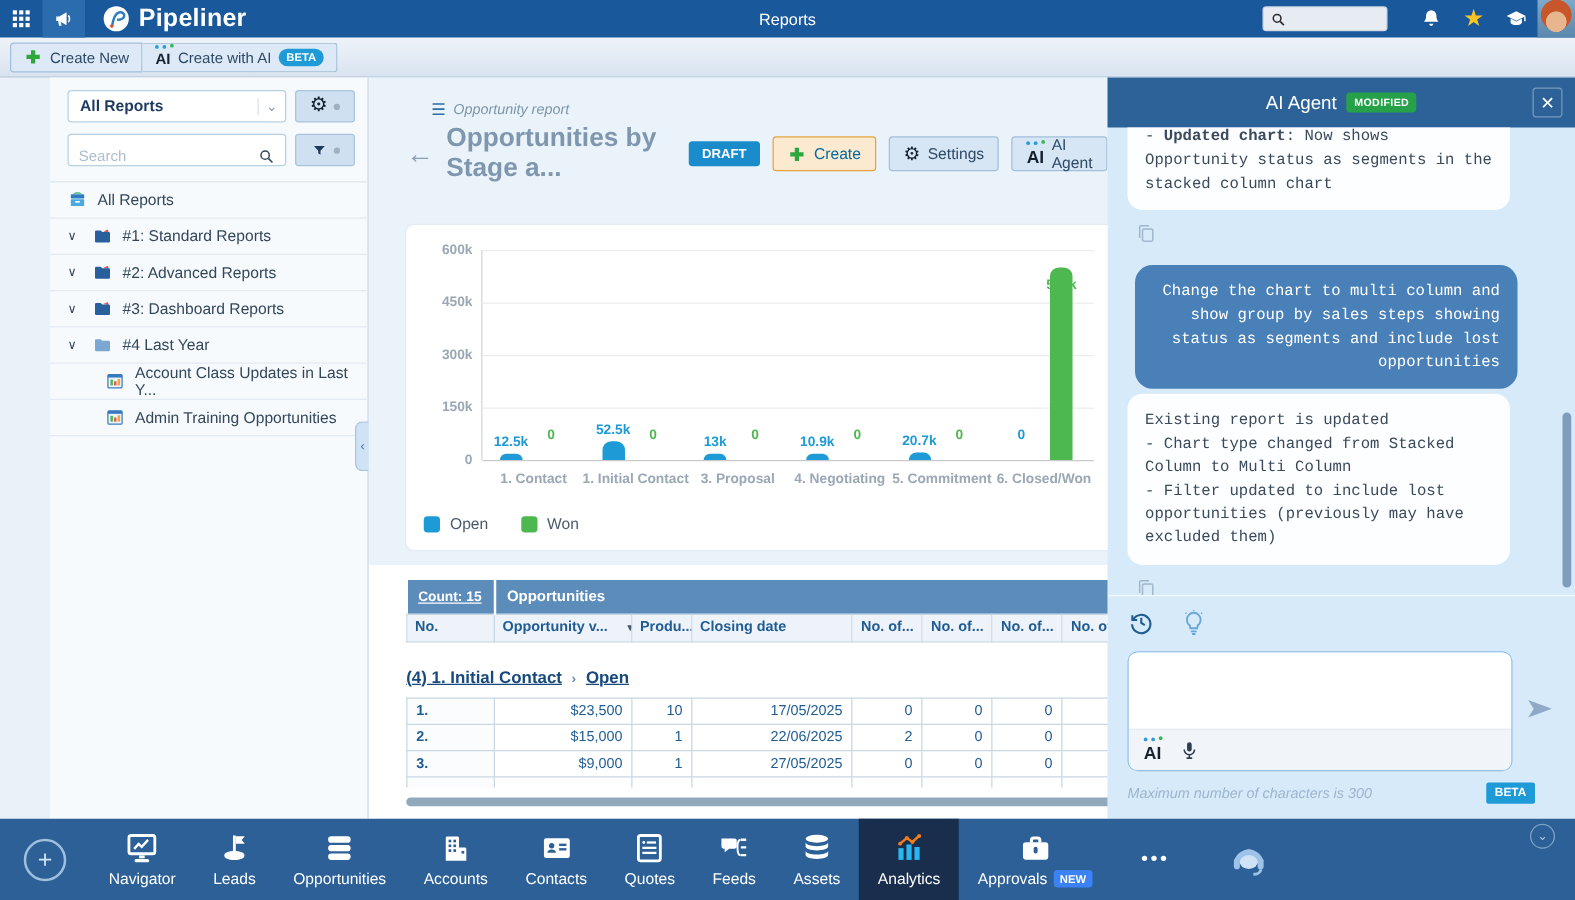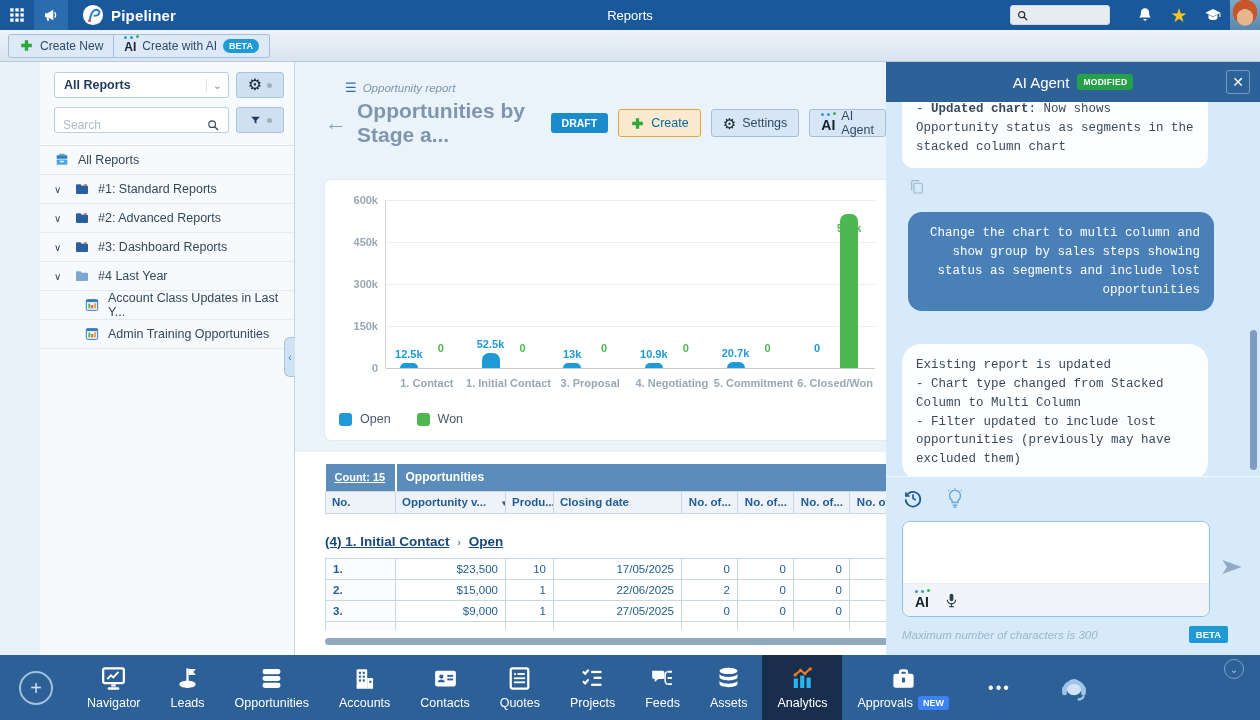--- a/index.html
+++ b/index.html
@@ -6,21 +6,21 @@
   html,body { width:1260px; height:720px; overflow:hidden;
     font-family:"Liberation Sans", sans-serif; background:#e9f1f9; }
 
   
   .topbar { position:relative; height:30px; background:#1a589c; display:flex; align-items:center; color:#fff; }
   .topbar .iconbtn { width:34px; height:30px; display:flex; align-items:center; justify-content:center; cursor:pointer; }
   .topbar .iconbtn svg { width:18px; height:18px; }
   .megaphone-btn { background:#2a6cae; }
   .brand { display:flex; align-items:center; gap:7px; margin-left:14px; }
   .brand svg { width:22px; height:22px; }
-  .brand-name { font-size:15px; font-weight:bold; letter-spacing:.2px; }
+  .brand-name { font-size:20px; font-weight:bold; letter-spacing:.2px; }
   .topbar-title { position:absolute; left:0; right:0; text-align:center; font-size:13px; pointer-events:none; }
   .topbar-right { margin-left:auto; display:flex; align-items:center; height:30px; }
   .top-search { display:flex; align-items:center; background:#e7ecf2; border:1px solid #cfd8e2; border-radius:3px;
     width:100px; height:20px; padding:0 5px; margin-right:18px; }
   .top-search svg { width:13px; height:13px; flex:none; }
   .top-search input { border:none; outline:none; background:transparent; width:100%; font-size:11px; }
   .star-glyph { color:#f7c325; font-size:19px; line-height:1; }
   .avatar { width:30px; height:30px; flex:none;
     background:
       radial-gradient(circle at 50% 58%, #e8b68e 0 8px, rgba(0,0,0,0) 8.5px),
@@ -128,21 +128,21 @@
   .badge-modified { background:#27a04a; color:#fff; font-size:8.5px; font-weight:bold; padding:3px 6px; border-radius:3px; letter-spacing:.3px; }
   .ai-close { position:absolute; right:10px; top:8px; width:24px; height:24px; border:1px solid rgba(255,255,255,.35);
     border-radius:3px; display:flex; align-items:center; justify-content:center; font-size:14px; cursor:pointer; }
   .ai-body { flex:1; overflow:hidden; padding:0 16px; position:relative;font-family:Liberation Mono, monospace; }
   .bubble { border-radius:12px; padding:12px 14px; font-size:12.5px; line-height:1.5; width:306px; white-space:pre-line; }
   .bubble.agent { background:#fdfeff; color:#3a4a5c; }
   .bubble.agent.clipped { margin-top:-14px; border-radius:0 0 12px 12px; }
   .bubble.user { background:#4a80b8; color:#fff; text-align:right; border-radius:14px; margin:16px 0 0 6px; }
   .copy-icon { margin:10px 0 6px 6px; width:18px; height:18px; cursor:pointer; }
   .copy-icon svg { width:18px; height:18px; }
-  .bubble.user + .bubble.agent { margin-top:33px;border-radius:19px; }
+  .bubble.user + .bubble.agent { margin-top:4px; }
   .ai-vscroll { position:absolute; right:3px; top:228px; width:7px; height:140px; background:#7f9cbf; border-radius:4px; }
   .ai-foot { flex:none; padding:10px 16px 12px; border-top:1px solid rgba(255,255,255,.7); }
   .foot-icons { display:flex; gap:20px; margin-bottom:12px; }
   .foot-icons svg { width:22px; height:22px; cursor:pointer; }
   .input-row { display:flex; align-items:center; gap:10px; }
   .ai-inputbox { width:312px; height:96px; background:#fff; border:1px solid #8fc0e8; border-radius:8px;
     display:flex; flex-direction:column; overflow:hidden; }
   .ai-inputbox textarea { flex:1; border:none; outline:none; resize:none; padding:8px 10px; font-size:12.5px;
     font-family:"Liberation Sans", sans-serif; }
   .inputbox-tools { height:33px; background:#f1f5f9; border-top:1px solid #e3ecf4; display:flex; align-items:center;
@@ -680,34 +680,20 @@
             <rect x="7" y="14.6" width="10" height="1.6" fill="currentColor"></rect>
           </svg>
         </span>
         <span class="nav-label-wrap">
           <span>Quotes</span>
         </span>
       </div>
       <div class="nav-item">
         <span style="display:flex;">
           <svg viewBox="0 0 24 24">
-            <path d="M3.5 5.8l2 2 3-3.6" stroke="currentColor" stroke-width="1.9" fill="none"></path>
-            <rect x="10.8" y="5.2" width="9.2" height="2" fill="currentColor"></rect>
-            <rect x="13" y="10.4" width="7" height="2" fill="currentColor"></rect>
-            <path d="M3.5 14.4l2 2 3-3.6" stroke="currentColor" stroke-width="1.9" fill="none"></path>
-            <rect x="10.8" y="16.6" width="9.2" height="2" fill="currentColor"></rect>
-          </svg>
-        </span>
-        <span class="nav-label-wrap">
-          <span>Projects</span>
-        </span>
-      </div>
-      <div class="nav-item">
-        <span style="display:flex;">
-          <svg viewBox="0 0 24 24">
             <path d="M2.8 5.2h9.4a1.5 1.5 0 011.5 1.5v4.2a1.5 1.5 0 01-1.5 1.5H8.3l-3.2 2.6v-2.6H4.3a1.5 1.5 0 01-1.5-1.5z" fill="currentColor"></path>
             <path d="M16.6 6h3.8M16.6 11.5h3.8M16.6 17h3.8" stroke="currentColor" stroke-width="1.7"></path>
             <path d="M16.4 6c-1.6 0-2.2 2.6-2.2 5.5s.6 5.5 2.2 5.5" stroke="currentColor" stroke-width="1.4" fill="none"></path>
           </svg>
         </span>
         <span class="nav-label-wrap">
           <span>Feeds</span>
         </span>
       </div>
       <div class="nav-item">

